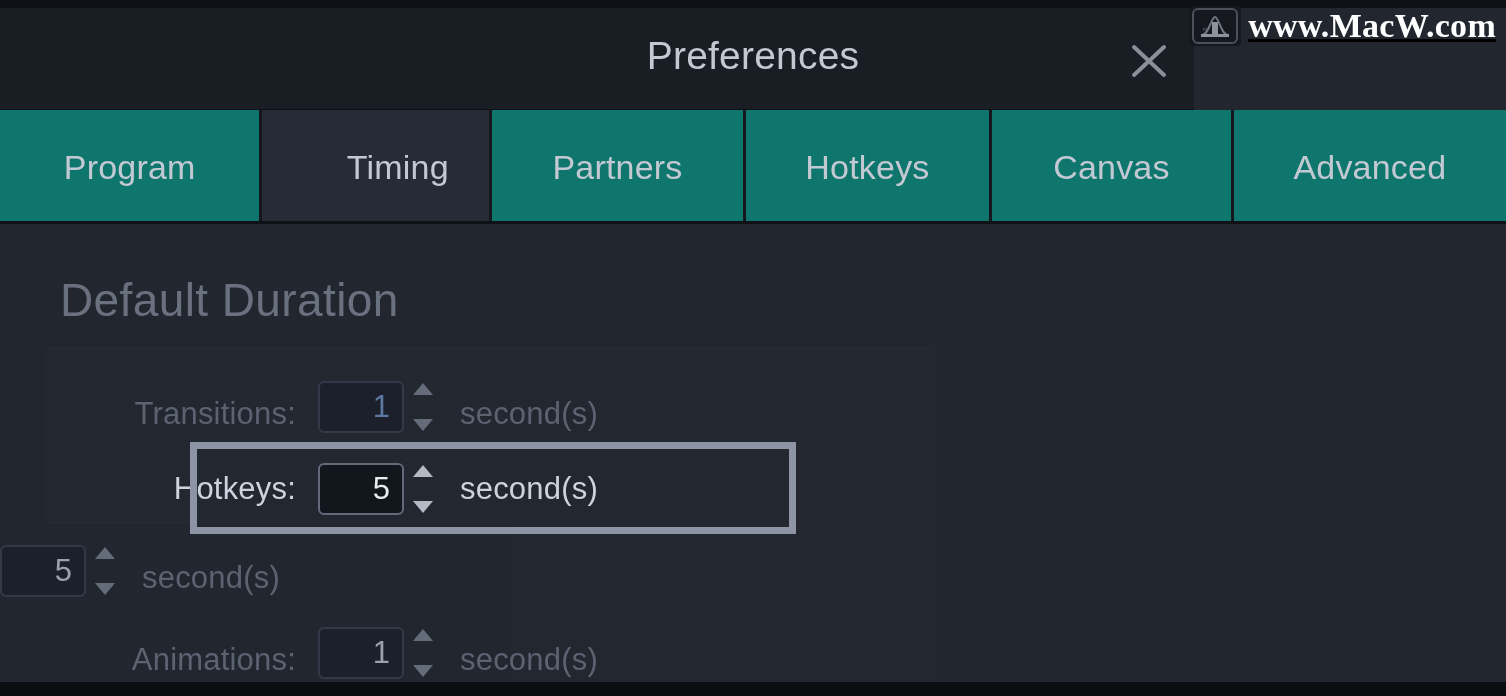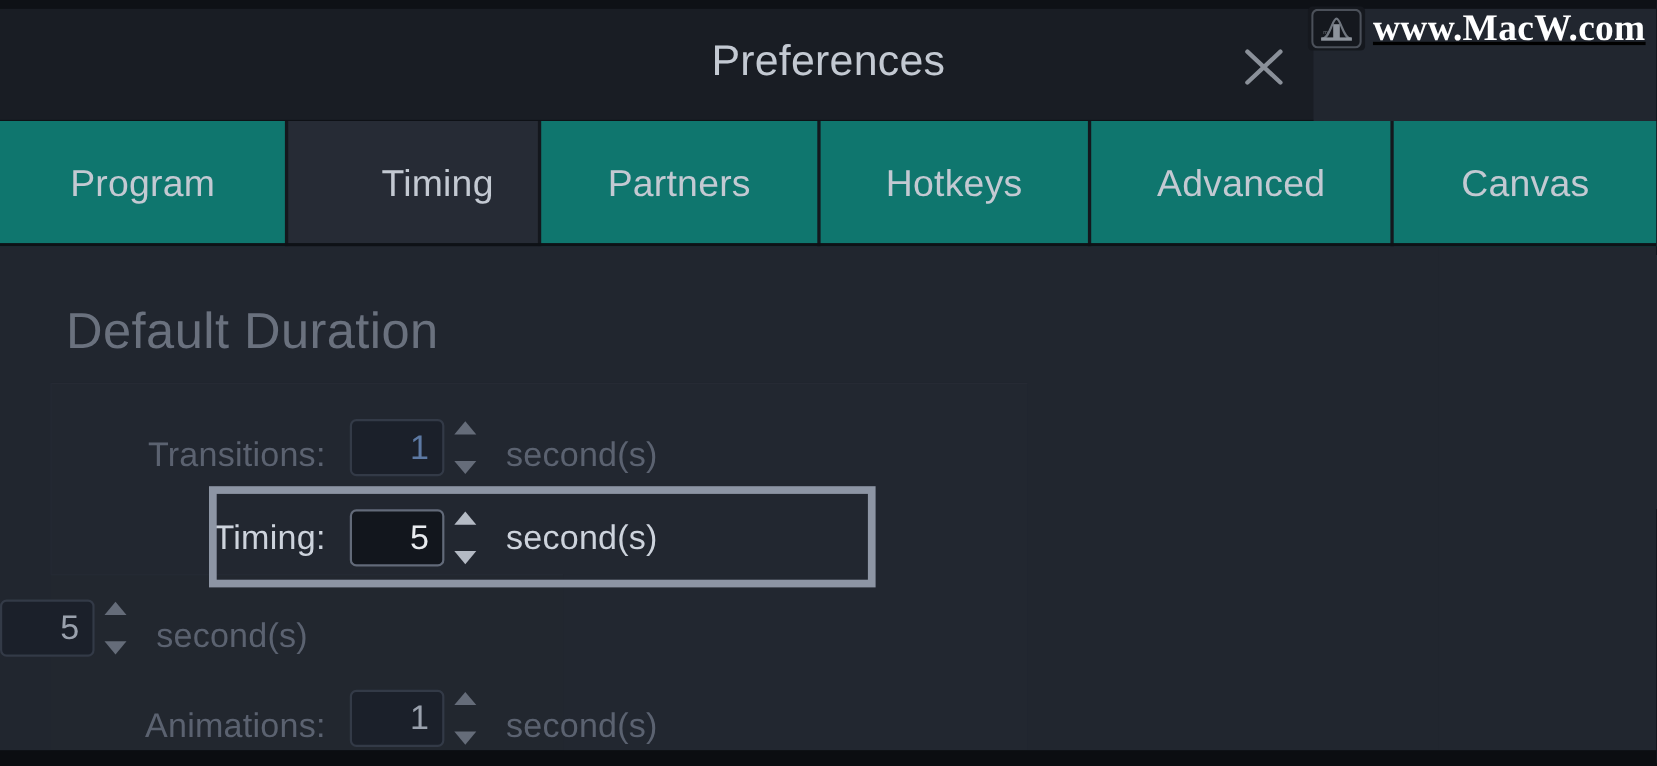--- a/index.html
+++ b/index.html
@@ -295,25 +295,25 @@
       </div>
     <div class="tab t1 sep active">
         <span>Timing</span>
       </div>
     <div class="tab t2 sep">
         <span>Partners</span>
       </div>
     <div class="tab t3 sep">
         <span>Hotkeys</span>
       </div>
+    <div class="tab t4 sep">
+        <span>Canvas</span>
+      </div>
     <div class="tab t5 sep">
         <span>Advanced</span>
-      </div>
-    <div class="tab t4 sep">
-        <span>Canvas</span>
       </div>
   </div>
 
   <div class="content">
     <div class="form-panel"></div>
     <div class="form-panel-b"></div>
     <div class="section-title">Default Duration</div>
   </div>
 
   <div class="row dim accent" id="row-transitions">
@@ -322,21 +322,21 @@
       <div class="num-field">1</div>
       <div class="arrows">
         <div class="arrow up"></div>
         <div class="arrow down"></div>
       </div>
     </div>
     <div class="unit">second(s)</div>
   </div>
 
   <div class="row focused" id="row-images">
-    <div class="lbl">Timing:</div>
+    <div class="lbl">Hotkeys:</div>
     <div class="spin">
       <div class="num-field">5</div>
       <div class="arrows">
         <div class="arrow up"></div>
         <div class="arrow down"></div>
       </div>
     </div>
     <div class="unit">second(s)</div>
   </div>
 

